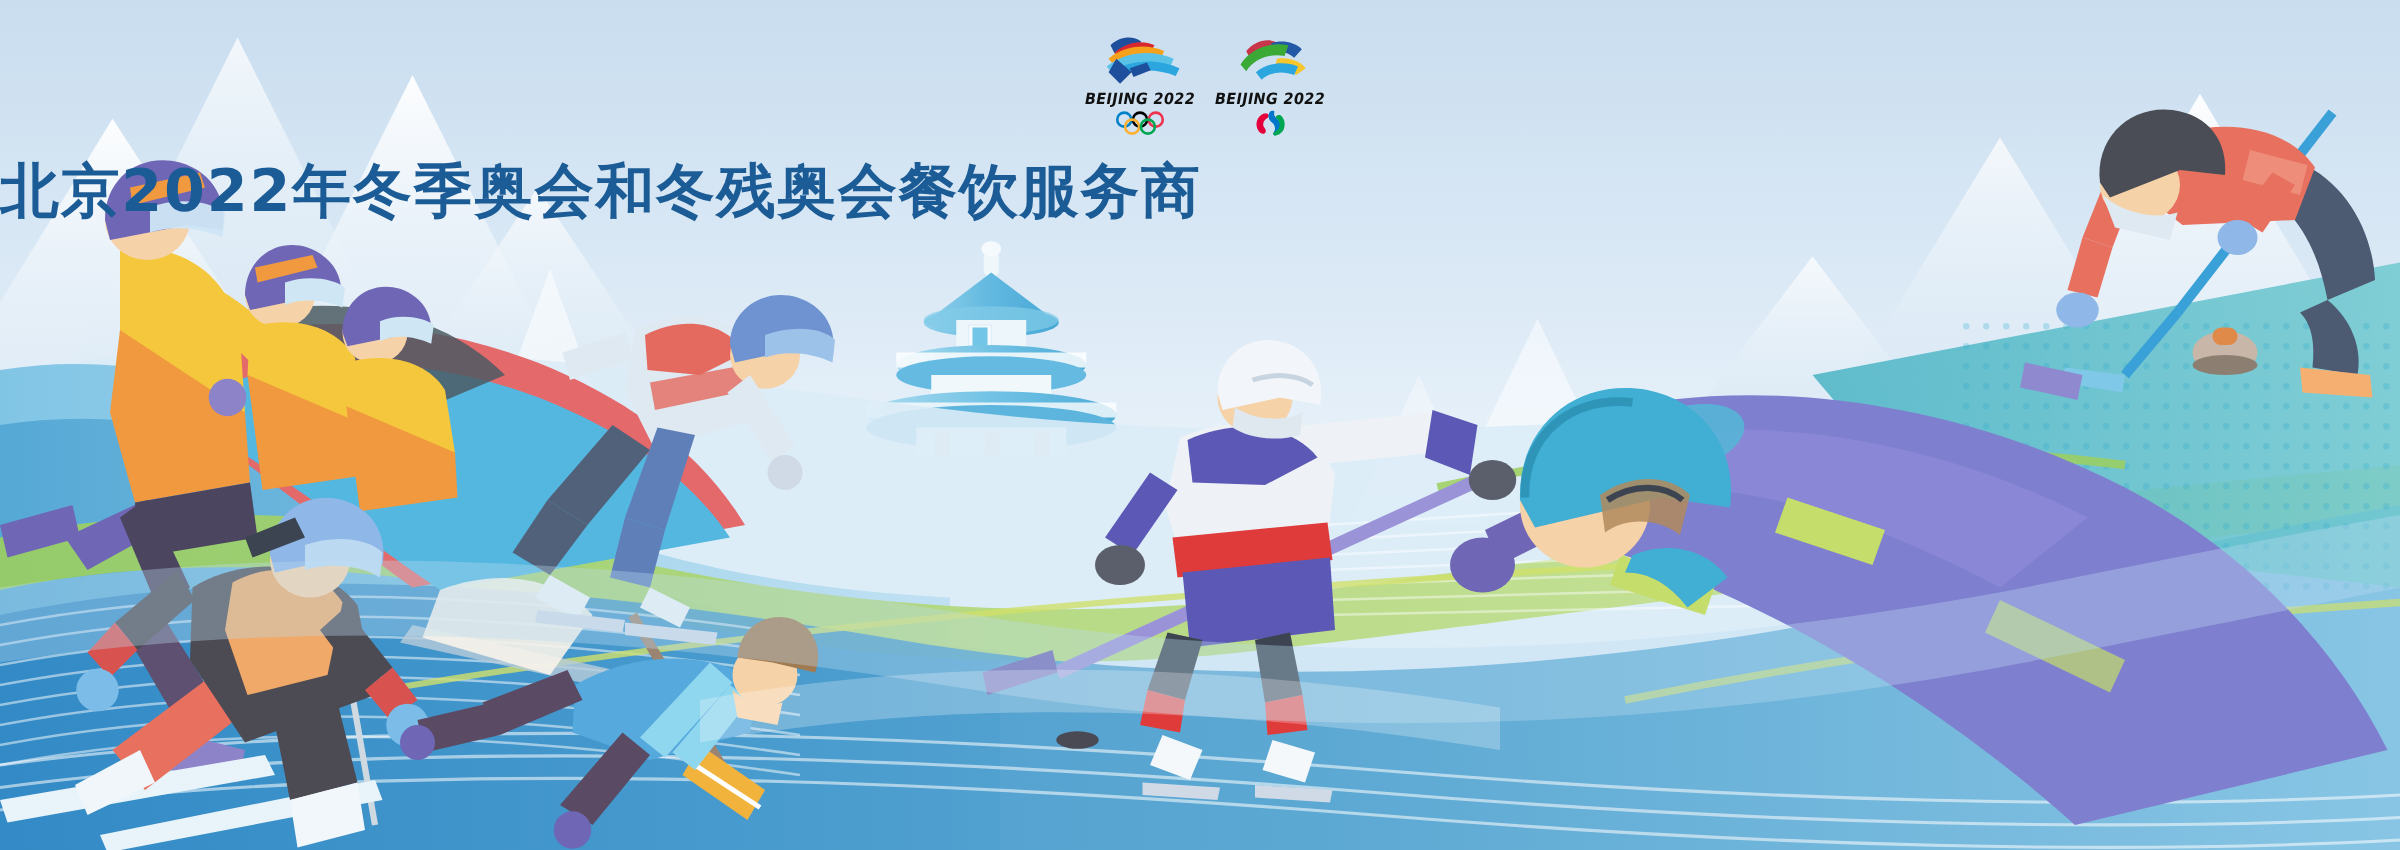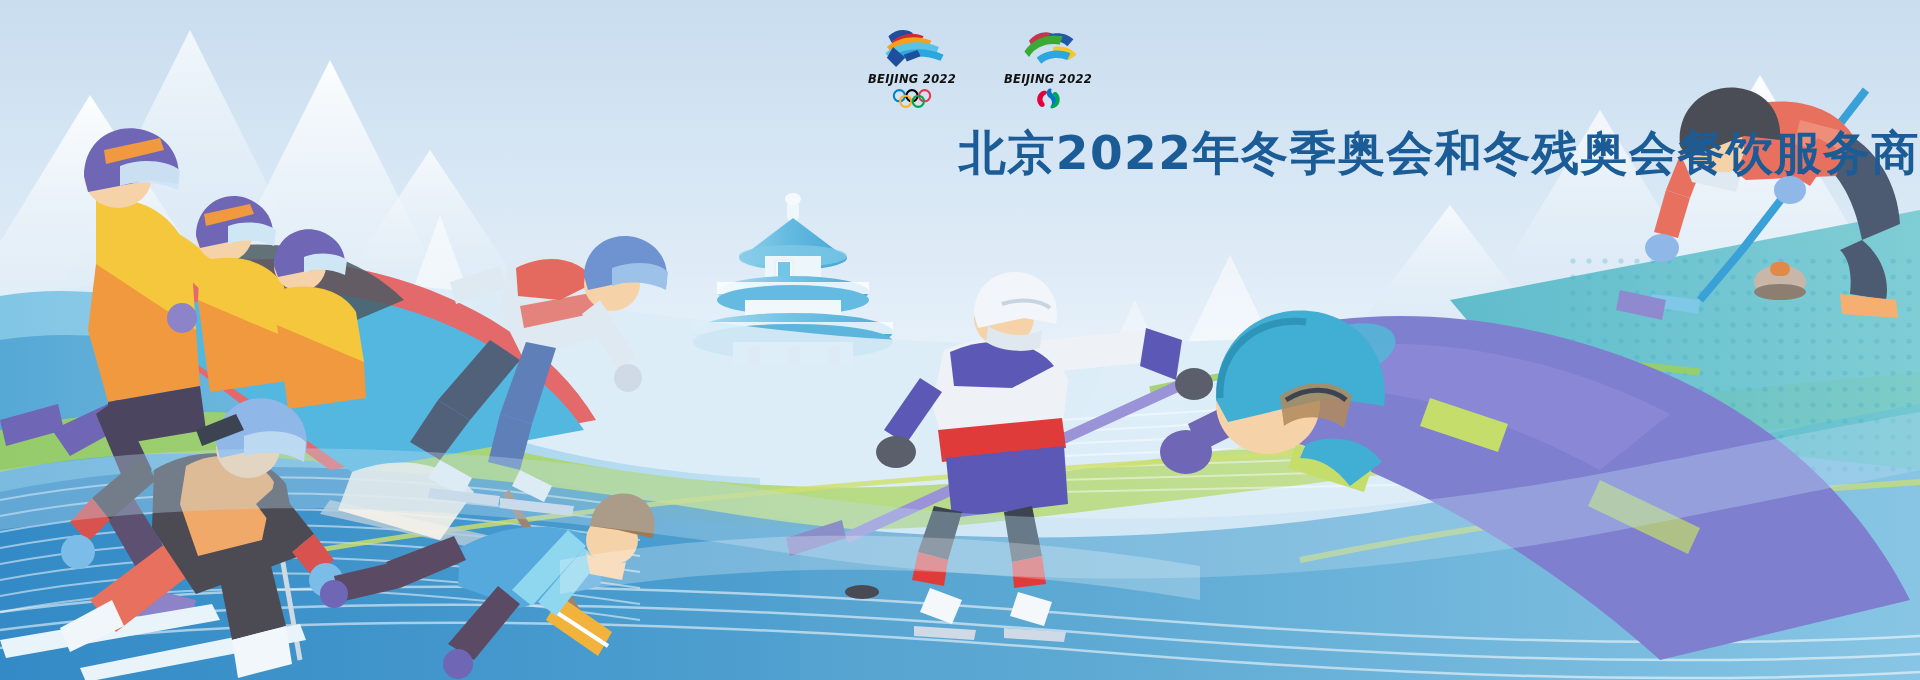--- a/index.html
+++ b/index.html
@@ -3,28 +3,28 @@
 <meta charset="utf-8">
 <style>
   html,body{margin:0;padding:0;background:#fff;}
   body{font-family:"Liberation Sans",sans-serif;}
   #stage{position:relative;width:1920px;height:680px;overflow:hidden;
          background:linear-gradient(180deg,#c9ddef 0%,#d3e4f3 22%,#e4eff8 46%,#eaf3fa 60%,#dfeef8 100%);}
   .lay{position:absolute;top:0;left:0;width:1920px;height:680px;}
   .lay svg{display:block;}
 
   
-  #headline{position:absolute;left:0;top:122px;width:1920px;text-align:right;
+  #headline{position:absolute;left:0;top:122px;width:1920px;text-align:left;
             font-family:"DejaVu Sans","Liberation Sans",sans-serif;
             font-weight:700;font-size:47px;letter-spacing:1.5px;
             color:#1c5c96;white-space:nowrap;z-index:40;}
 
   
   #emblems{position:absolute;left:860px;top:24px;width:240px;height:100px;z-index:41;
-           display:flex;justify-content:space-between;gap:26px;}
+           display:flex;justify-content:flex-start;}
   .emblem{width:104px;display:flex;flex-direction:column;align-items:center;}
   .emblem .mark{height:46px;}
   .emblem .wordmark{font-family:"DejaVu Sans","Liberation Sans",sans-serif;
       font-weight:700;font-style:italic;font-size:11.5px;letter-spacing:.3px;
       color:#111;margin-top:2px;white-space:nowrap;transform:scaleY(1.08);}
   .emblem .sym{height:21px;margin-top:2px;}
 </style>
 </head>
 <body>
 

